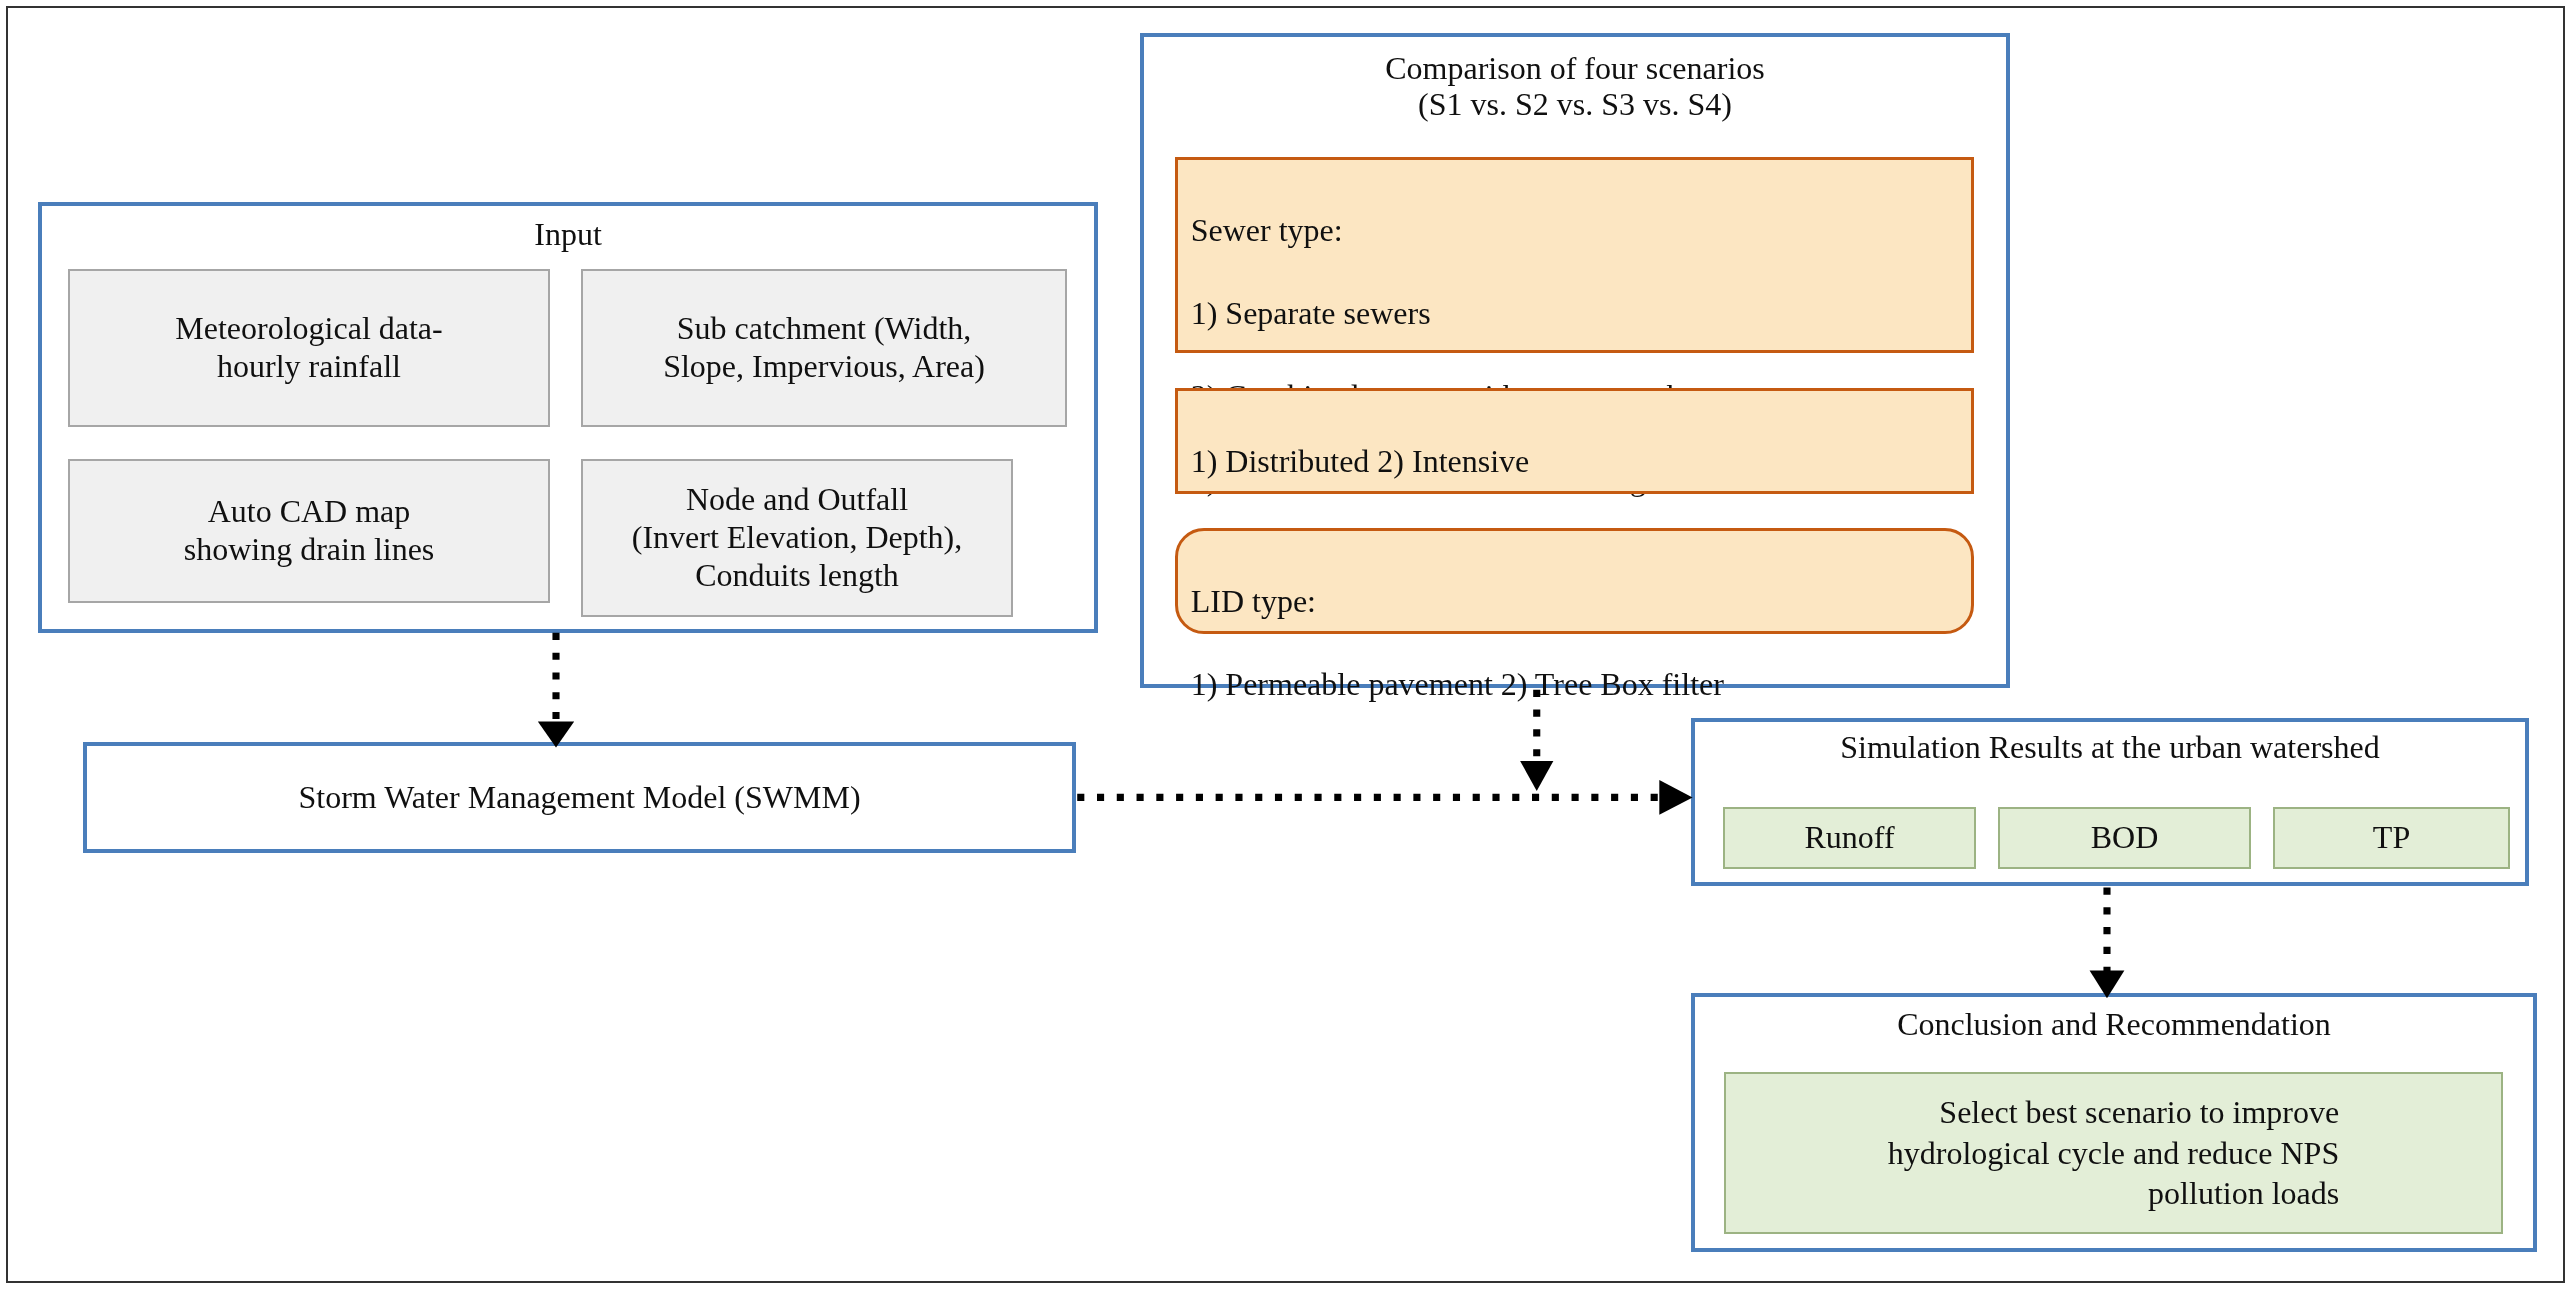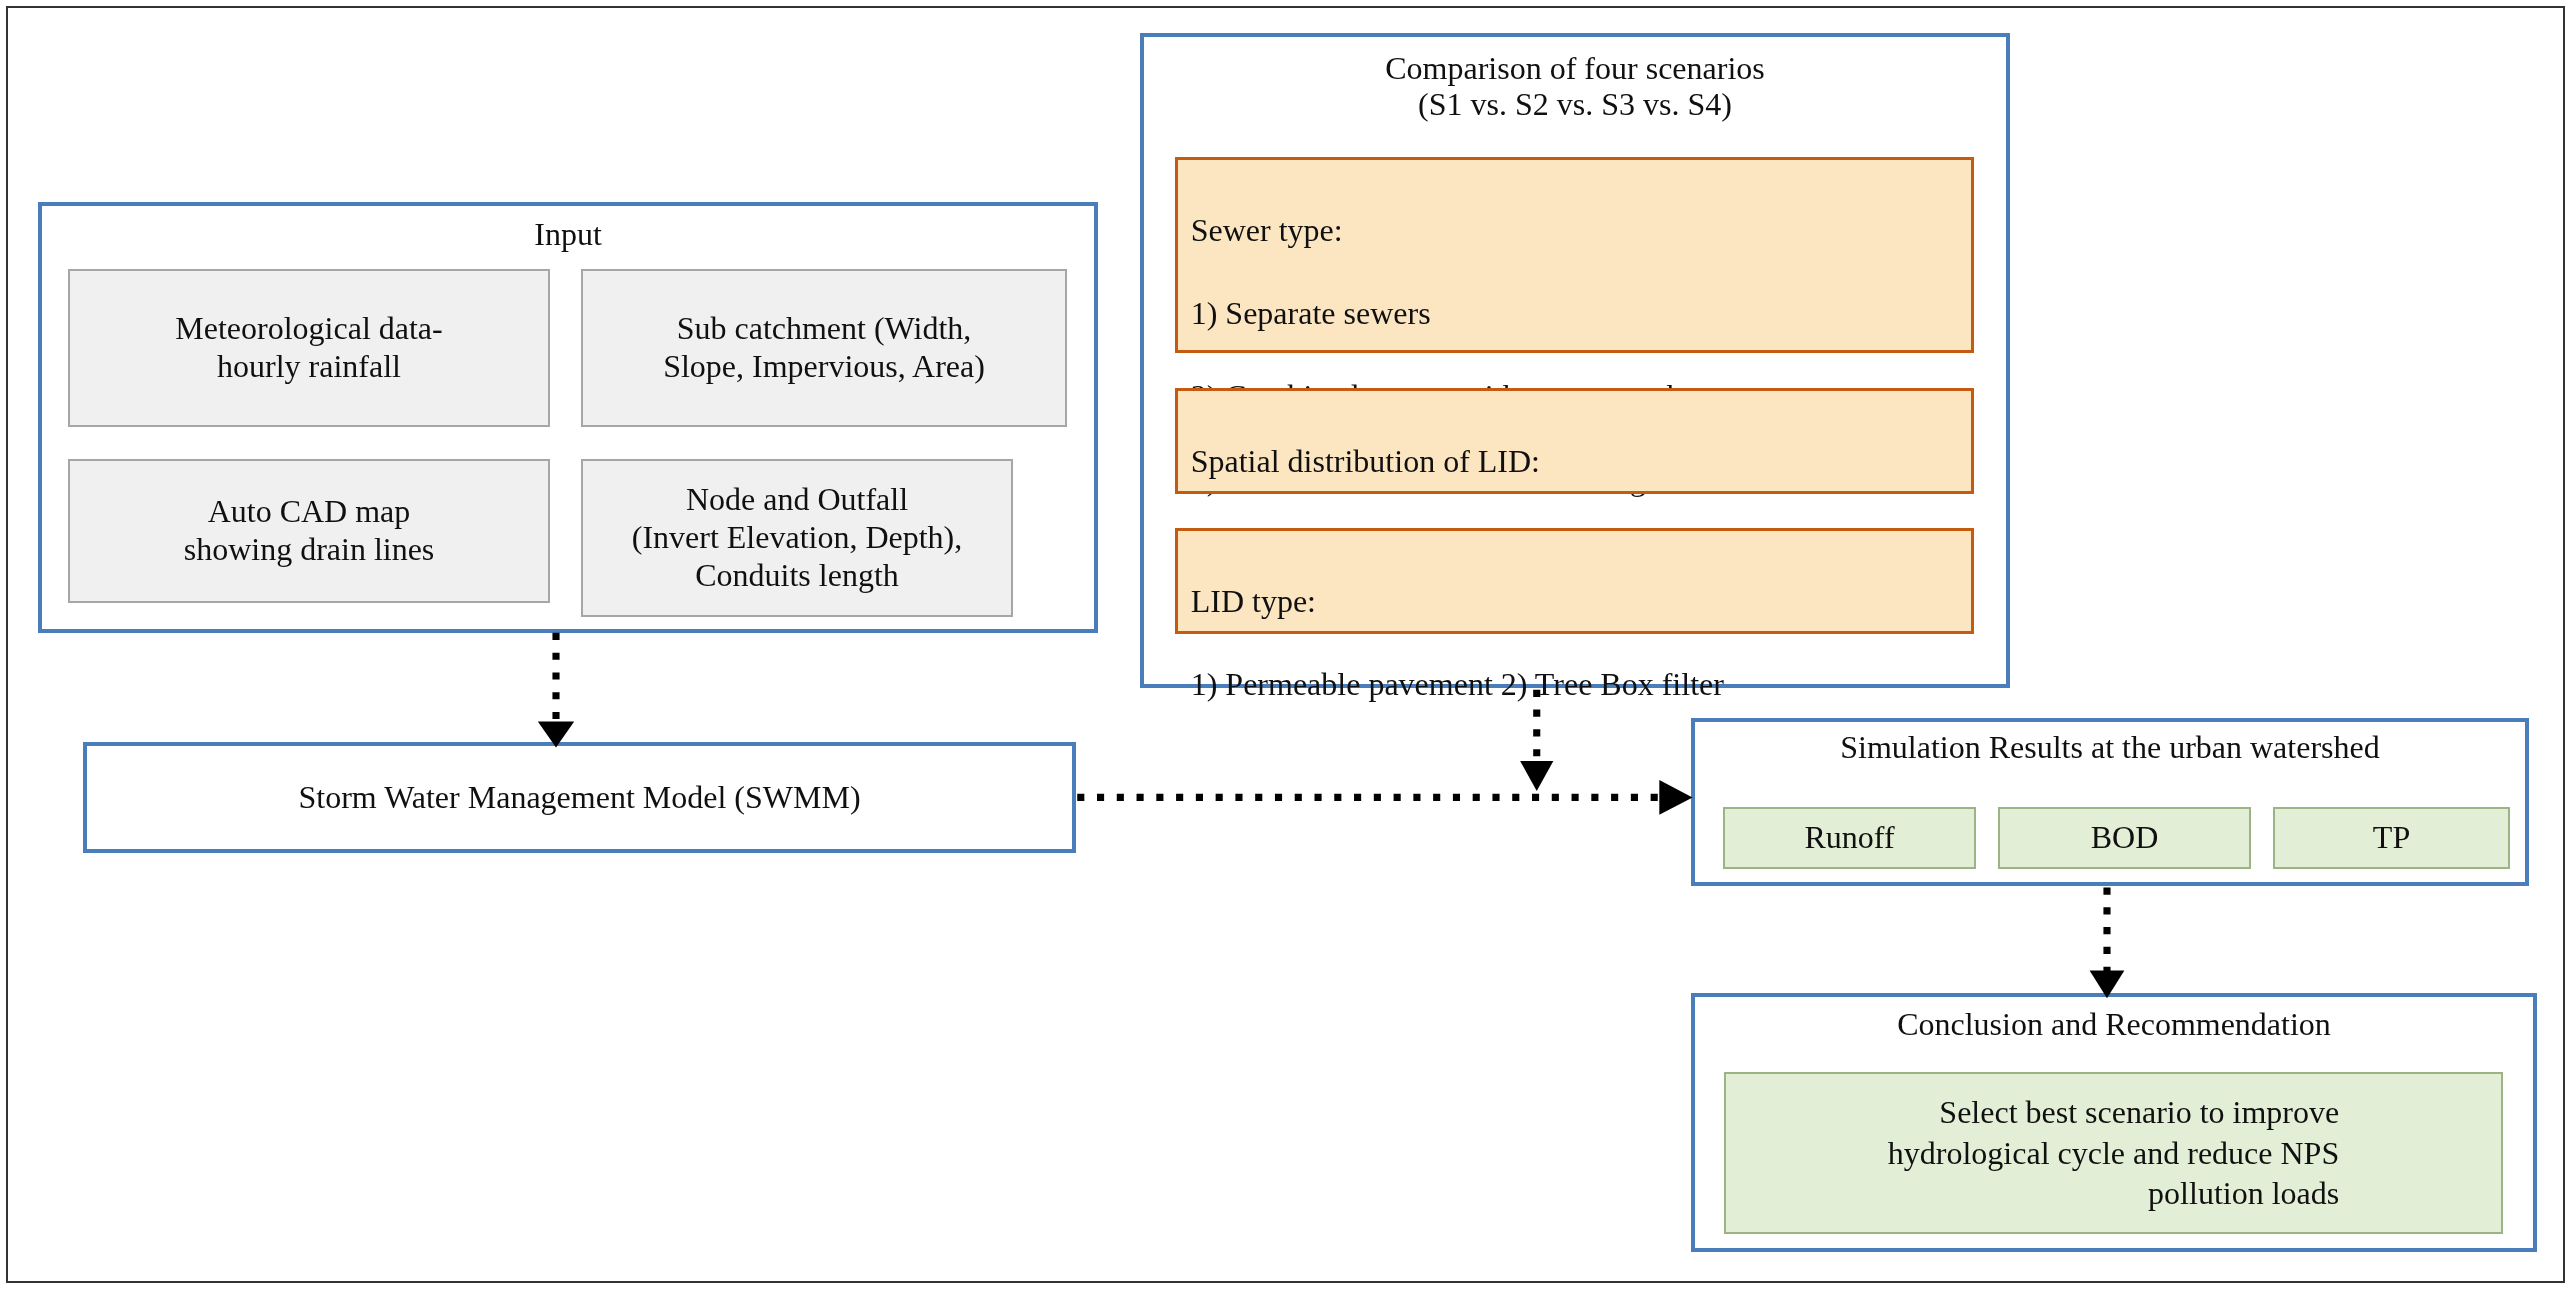--- a/index.html
+++ b/index.html
@@ -128,25 +128,24 @@
   </div>
 
   <div class="orange-cell" style="left:1175px; top:157px; width:799px; height:196px;">
     <div>Sewer type:</div>
     <div>1) Separate sewers</div>
     <div>2) Combined sewers with storage tank</div>
     <div>3) Combined sewers without storage tanks</div>
   </div>
 
   <div class="orange-cell" style="left:1175px; top:388px; width:799px; height:106px;">
-    <div>Spatial distribution of LID:</div>
     <div>1) Distributed  2) Intensive</div>
   </div>
 
-  <div class="orange-cell" style="left:1175px; top:528px; width:799px; height:106px;">
+  <div class="orange-cell" style="left:1175px; top:528px; width:799px; height:106px;border-radius:29px;">
     <div>LID type:</div>
     <div>1) Permeable pavement 2) Tree Box filter</div>
   </div>
 
   <div class="blue-box" style="left:83px; top:742px; width:993px; height:111px;
               display:flex; align-items:center; justify-content:center;">
     <div class="box-title">Storm Water Management Model (SWMM)</div>
   </div>
 
   <div class="blue-box" style="left:1691px; top:718px; width:838px; height:168px;">

